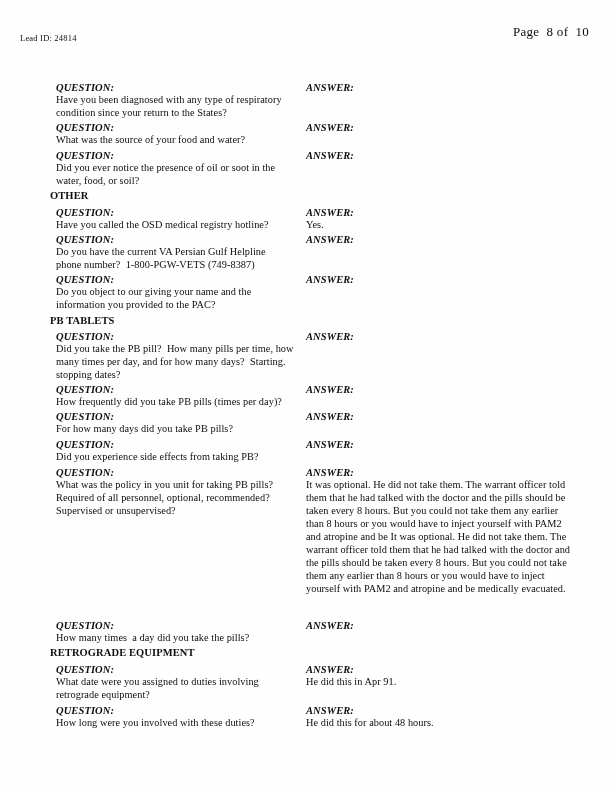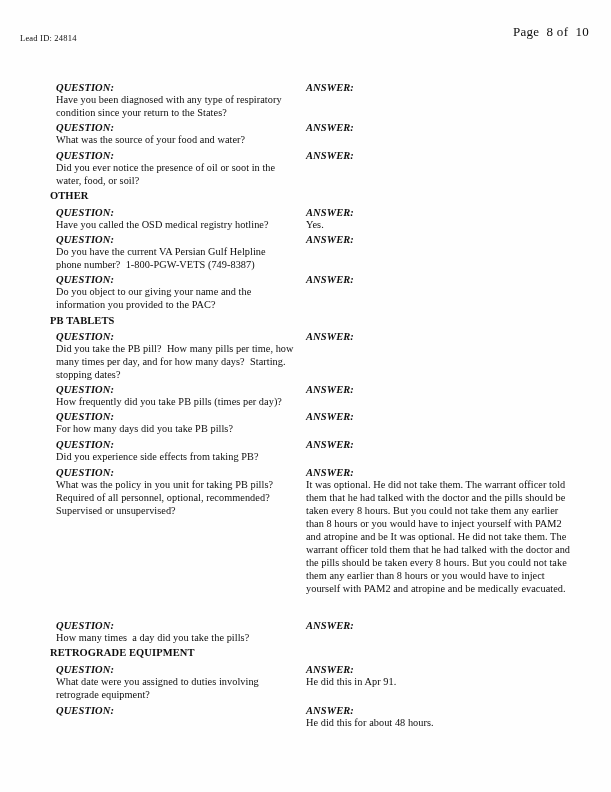--- a/index.html
+++ b/index.html
@@ -244,20 +244,21 @@
 retrograde equipment?</div>
         </div>
         <div class="col-a">
           <div class="label">ANSWER:</div>
           <div class="text para">He did this in Apr 91.</div>
         </div>
       </div>
       <div class="row" style="position: absolute; top: 622.5px;">
         <div class="col-q">
           <div class="label">QUESTION:</div>
+          <div class="text">How long were you involved with these duties?</div>
         </div>
         <div class="col-a">
           <div class="label">ANSWER:</div>
           <div class="text para">He did this for about 48 hours.</div>
         </div>
       </div>
     </div>
 
 </div>
 

